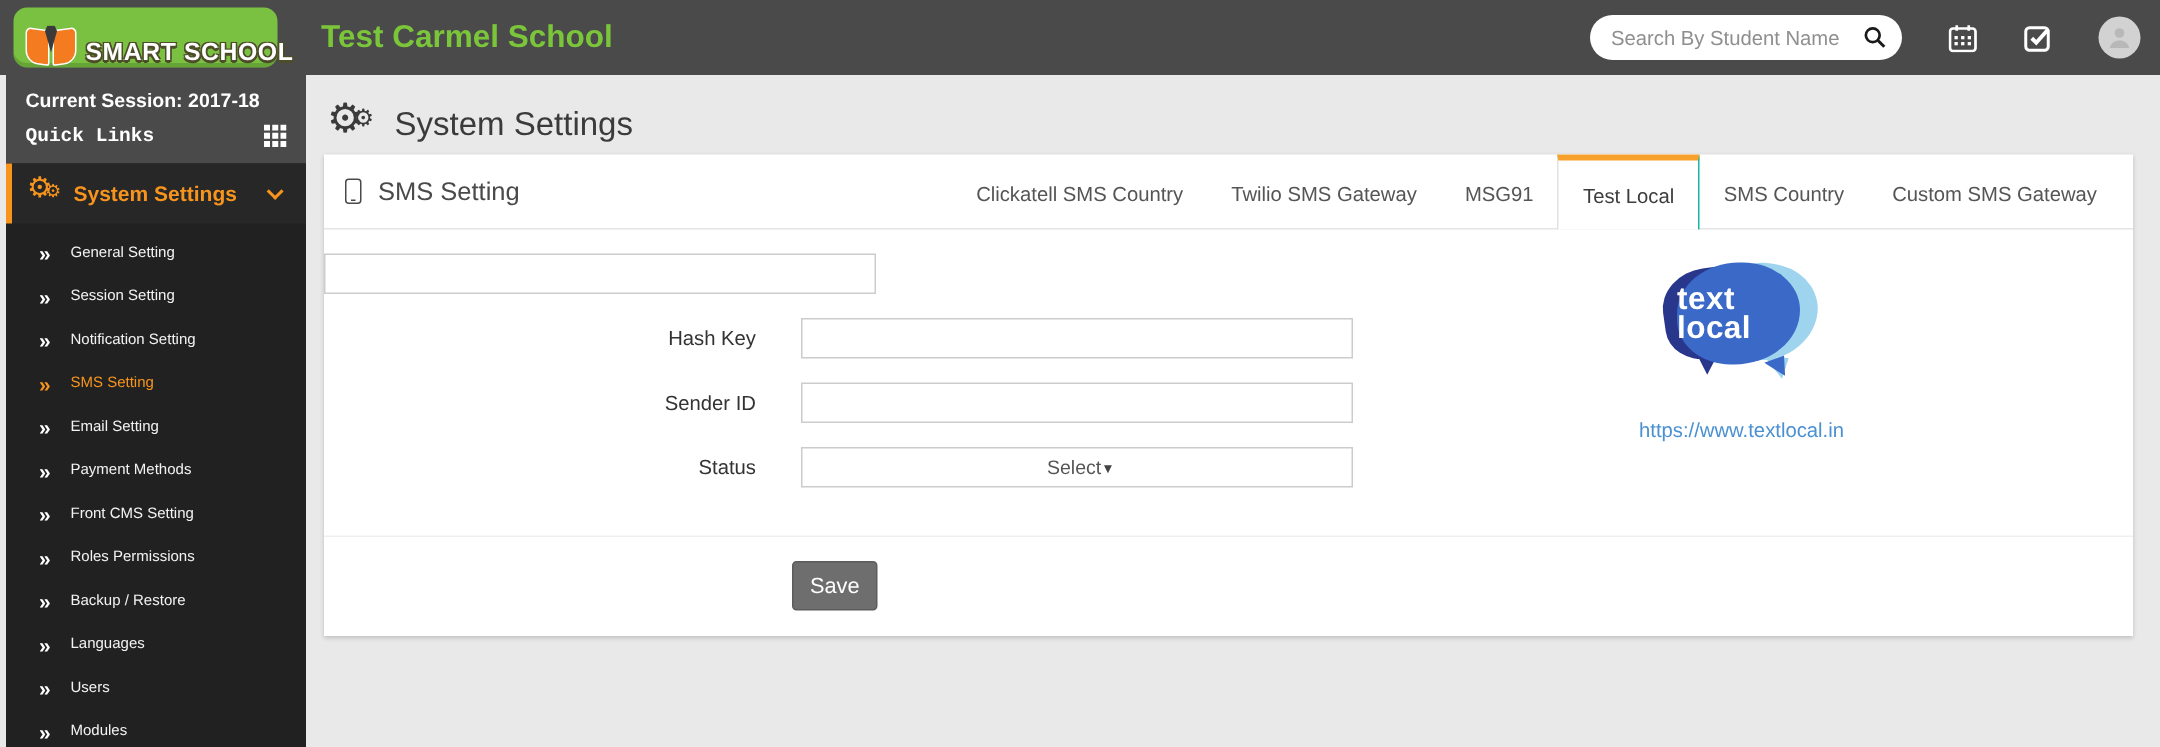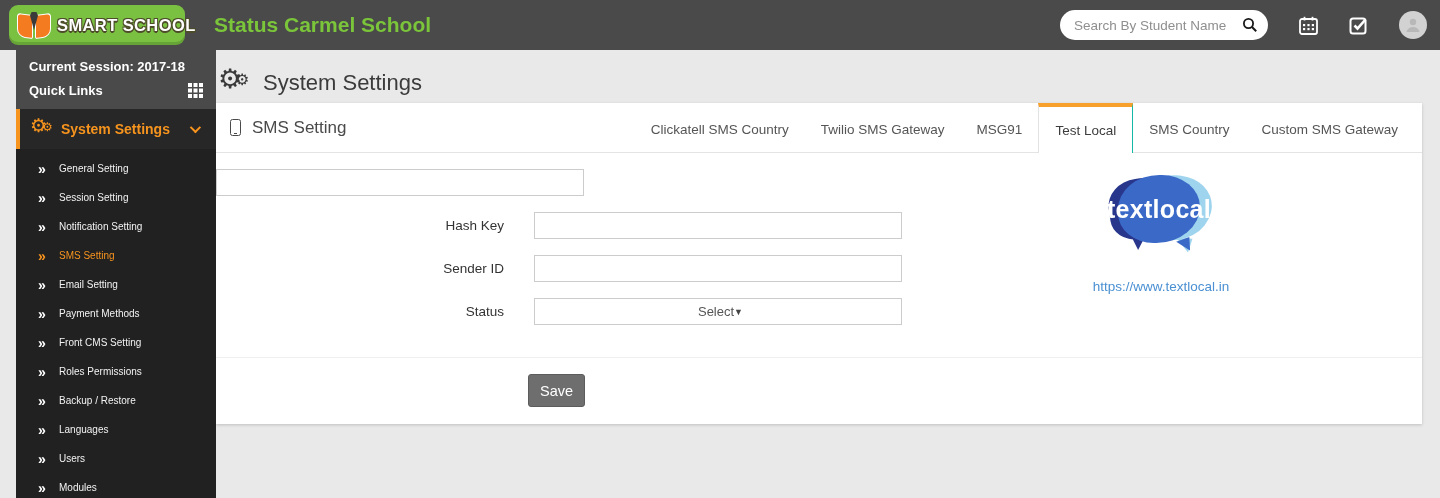--- a/index.html
+++ b/index.html
@@ -3,21 +3,21 @@
 <meta charset="utf-8">
 <style>
   * { margin:0; padding:0; box-sizing:border-box; }
   html,body { width:1440px; height:498px; overflow:hidden;
     font-family:"Liberation Sans", sans-serif; background:#e9e9e9; }
 
   
   .header { position:absolute; top:0; left:0; width:1440px; height:50px;
     background:#4a4a4a; display:flex; align-items:center; z-index:5; }
   .logo { width:176px; height:40px; margin-left:9px; background:#7ac142;
-    border-radius:9px; display:flex; align-items:center; padding-left:7px;
+    border-radius:9px; display:flex; align-items:flex-end; padding-left:7px;
     box-shadow:inset 0 -3px 0 rgba(0,0,0,.15); }
   .logo-book { position:relative; width:36px; height:30px; flex:none; }
   .page-l,.page-r { position:absolute; bottom:2px; width:16px; height:24px;
     background:#f47b20; border:1px solid #fff; }
   .page-l { left:1px; border-radius:4px 2px 2px 8px; transform:skewY(8deg); }
   .page-r { right:1px; border-radius:2px 4px 8px 2px; transform:skewY(-8deg); }
   .nib { position:absolute; left:50%; top:2px; width:8px; height:18px; margin-left:-4px;
     background:#3a3a3a; clip-path:polygon(50% 100%,0 20%,20% 0,80% 0,100% 20%); }
   .logo-text { color:#fff; font-size:16.5px; font-weight:bold; letter-spacing:.4px;
     margin-left:5px; white-space:nowrap;
@@ -28,25 +28,25 @@
     display:flex; align-items:center; padding:0 10px 0 14px; }
   .search-box input { border:none; outline:none; flex:1; min-width:0; font-size:13.5px;
     color:#444; font-family:"Liberation Sans",sans-serif; background:transparent; }
   .search-box input::placeholder { color:#8f8f8f; opacity:1; }
   .hdr-icon { margin-left:31px; display:flex; align-items:center; cursor:pointer; }
   .avatar { width:28px; height:28px; border-radius:50%; background:#d2d2d2;
     margin-left:30px; display:flex; align-items:center; justify-content:center;
     overflow:hidden; cursor:pointer; }
 
   
-  .sidebar { position:absolute; top:50px; left:16px; width:200px; height:448px;
+  .sidebar { position:absolute; top:50px; left:4px; width:200px; height:448px;
     background:#212121; z-index:4; }
   .sidebar-top { background:#4a4a4a; padding:9px 13px 11px 13px; }
   .session-text { color:#fff; font-size:13px; font-weight:bold; margin-bottom:9px; }
-  .quicklinks { display:flex; align-items:center; justify-content:space-between; cursor:pointer; }
+  .quicklinks { display:flex; align-items:center; justify-content:space-between; cursor:pointer;font-family:Liberation Mono, monospace; }
   .quicklinks span { color:#fff; font-size:13px; font-weight:bold; }
   .menu-parent { height:40px; display:flex; align-items:center;
     border-left:4px solid #f7941e; background:#272727; cursor:pointer; padding-left:10px; }
   .gears { position:relative; width:24px; height:22px; flex:none; }
   .gears .g1 { position:absolute; left:0; top:-3px; font-size:19px; line-height:22px; }
   .gears .g2 { position:absolute; left:12px; top:3px; font-size:12px; line-height:12px; }
   .gears.orange { color:#f7941e; }
   .gears.dark { color:#3a3a3a; width:34px; height:30px; }
   .gears.dark .g1 { font-size:27px; line-height:30px; top:-4px; }
   .gears.dark .g2 { font-size:16px; left:17px; top:6px; }
@@ -101,23 +101,23 @@
     background:#9fd4ee; border-radius:55% 45% 60% 40%; transform:rotate(14deg); }
   .bub-light:after { content:""; position:absolute; right:10px; bottom:-8px;
     border:solid transparent; border-width:14px 4px 0 12px; border-top-color:#9fd4ee;
     transform:rotate(-12deg); }
   .bub-dark { position:absolute; left:0; top:11px; width:70px; height:60px;
     background:#28368c; border-radius:50% 58% 58% 42%; transform:rotate(-8deg); }
   .bub-dark:after { content:""; position:absolute; left:14px; bottom:-10px;
     border:solid transparent; border-width:16px 5px 0 12px; border-top-color:#28368c;
     transform:rotate(18deg); }
   .bub-main { position:absolute; left:9px; top:8px; width:82px; height:68px;
-    background:#3a69c7; border-radius:52% 48% 55% 45%; display:flex; flex-direction:row;
-    align-items:center; justify-content:center; color:#fff; font-weight:bold;
-    font-size:25px; line-height:.92; letter-spacing:.3px; }
+    background:#3a69c7; border-radius:52% 48% 55% 45%; display:flex; flex-direction:column;
+    align-items:flex-start; justify-content:center; color:#fff; font-weight:bold;
+    font-size:21px; line-height:.92; letter-spacing:.3px; }
   .bub-main:after { content:""; position:absolute; right:8px; bottom:-9px;
     border:solid transparent; border-width:13px 4px 0 10px; border-top-color:#3a69c7;
     transform:rotate(-20deg); }
   .brand-link { margin-top:16px; font-size:13.5px; color:#4a90d2; text-decoration:none; }
 
   .card-footer { border-top:1px solid #efefef; height:66px; display:flex;
     align-items:center; padding-left:312px; }
   .save-btn { width:57px; height:33px; background:#6e6e6e; color:#fff;
     border:1px solid #5c5c5c; border-radius:3px; font-size:14.5px; cursor:pointer;
     font-family:"Liberation Sans",sans-serif; }
@@ -129,21 +129,21 @@
 
 <div class="header">
   <div class="logo">
     <div class="logo-book">
       <span class="page-l"></span>
         <span class="page-r"></span>
         <span class="nib"></span>
     </div>
     <span class="logo-text">SMART SCHOOL</span>
   </div>
-  <div class="school-name">Status Carmel School</div>
+  <div class="school-name">Test Carmel School</div>
 
   <div class="header-right">
     <div class="search-box">
       <input type="text" placeholder="Search By Student Name" style="">
       <span>
         <svg width="16" height="16" viewBox="0 0 16 16">
           <circle cx="6.5" cy="6.5" r="4.6" fill="none" stroke="#1a1a1a" stroke-width="1.8"></circle>
           <line x1="10" y1="10" x2="14.2" y2="14.2" stroke="#1a1a1a" stroke-width="2"></line>
         </svg>
       </span>

